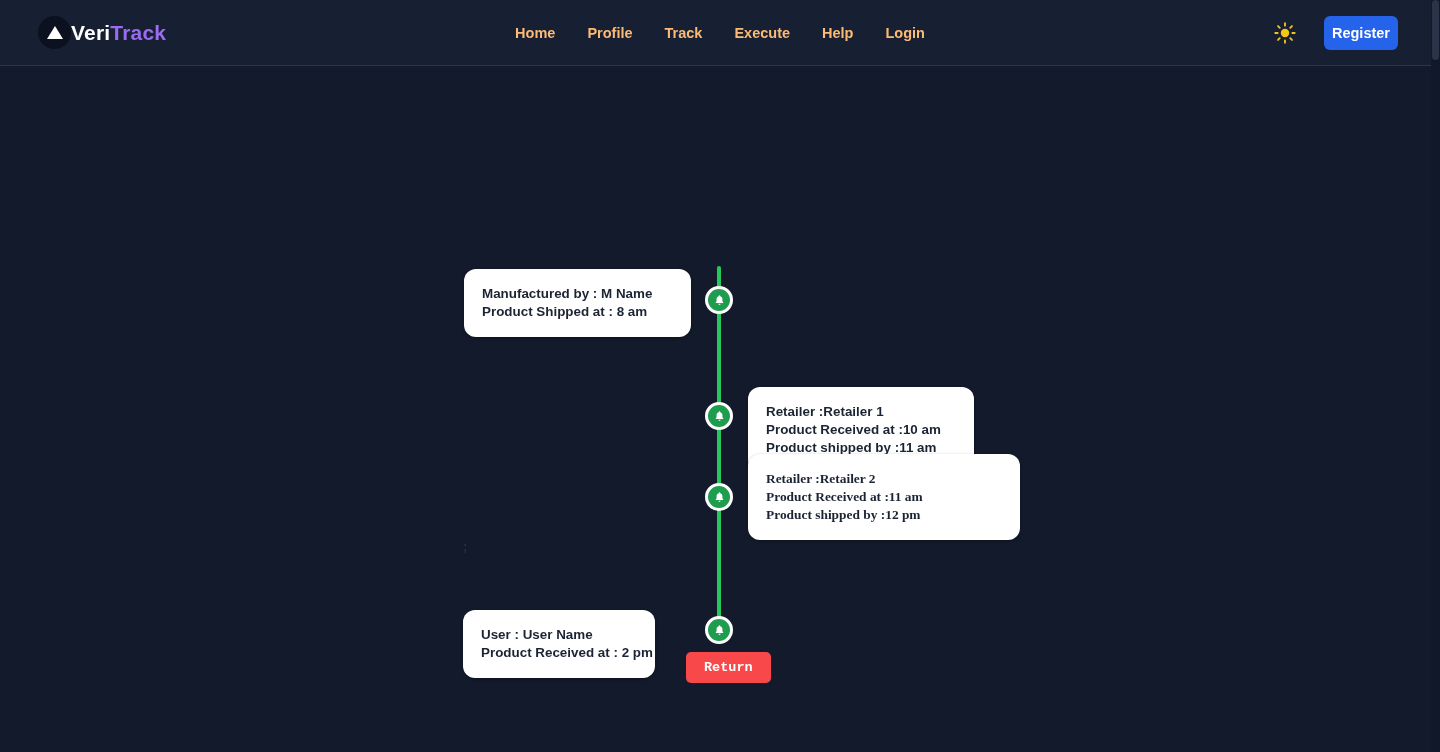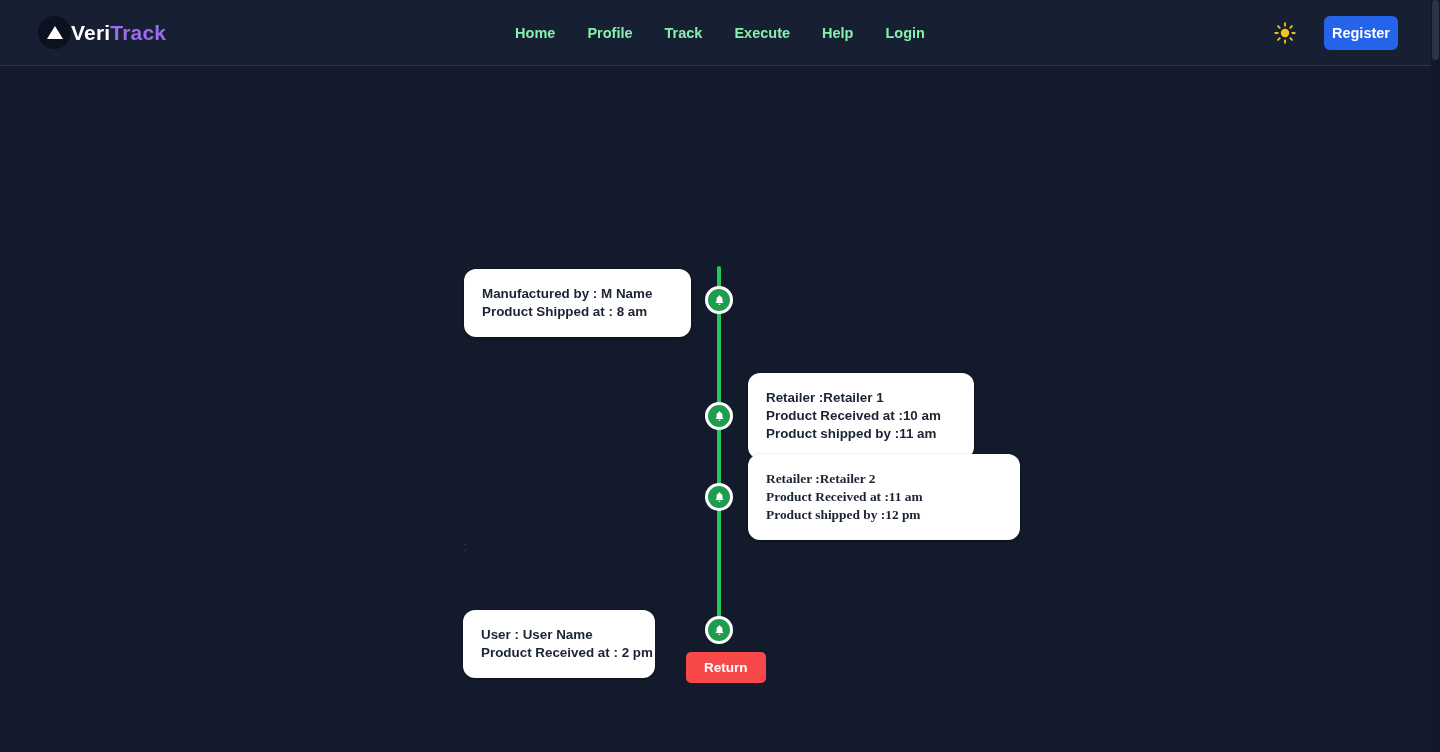--- a/index.html
+++ b/index.html
@@ -58,21 +58,21 @@
   .nav-links {
     position: absolute;
     left: 50%;
     transform: translateX(-50%);
     display: flex;
     align-items: center;
     gap: 32px;
   }
 
   .nav-link {
-    color: #86efac;
+    color: #fdba74;
     font-size: 14.5px;
     font-weight: bold;
     text-decoration: none;
     cursor: pointer;
     white-space: nowrap;
   }
 
   .nav-right {
     position: absolute;
     right: 42px;
@@ -143,21 +143,21 @@
   }
   .card-line {
     color: #1b2433;
     font-size: 13.4px;
     font-weight: bold;
     line-height: 18px;
     white-space: nowrap;
   }
 
   .card-manufacturer { left: 464px; top: 203px; width: 227px; }
-  .card-retailer1    { left: 748px; top: 307px; width: 226px; }
+  .card-retailer1    { left: 748px; top: 321px; width: 226px; }
   .card-retailer2    { left: 748px; top: 388px; width: 272px; font-family: Liberation Serif, serif; }
   .card-user         { left: 463px; top: 544px; width: 192px; }
 
   .stray-char {
     position: absolute;
     left: 463px;
     top: 473px;
     color: #273044;
     font-size: 13px;
     font-weight: bold;
@@ -166,21 +166,21 @@
   .return-btn {
     position: absolute;
     left: 686px;
     top: 586px;
     background: #f9484a;
     color: #ffffff;
     border: none;
     border-radius: 5px;
     font-size: 13.5px;
     font-weight: bold;
-    font-family: Liberation Sans, sans-serif;
+    font-family: Liberation Mono, monospace;
     padding: 8px 18px;
     cursor: pointer;
   }
 
   
   .scrollbar-track {
     position: absolute;
     top: 0;
     right: 0;
     width: 9px;

